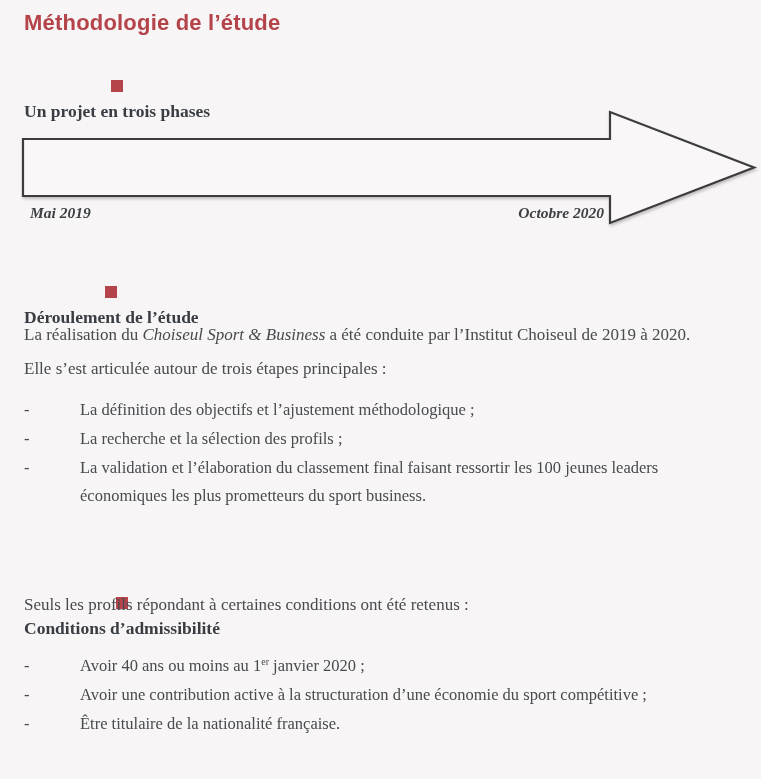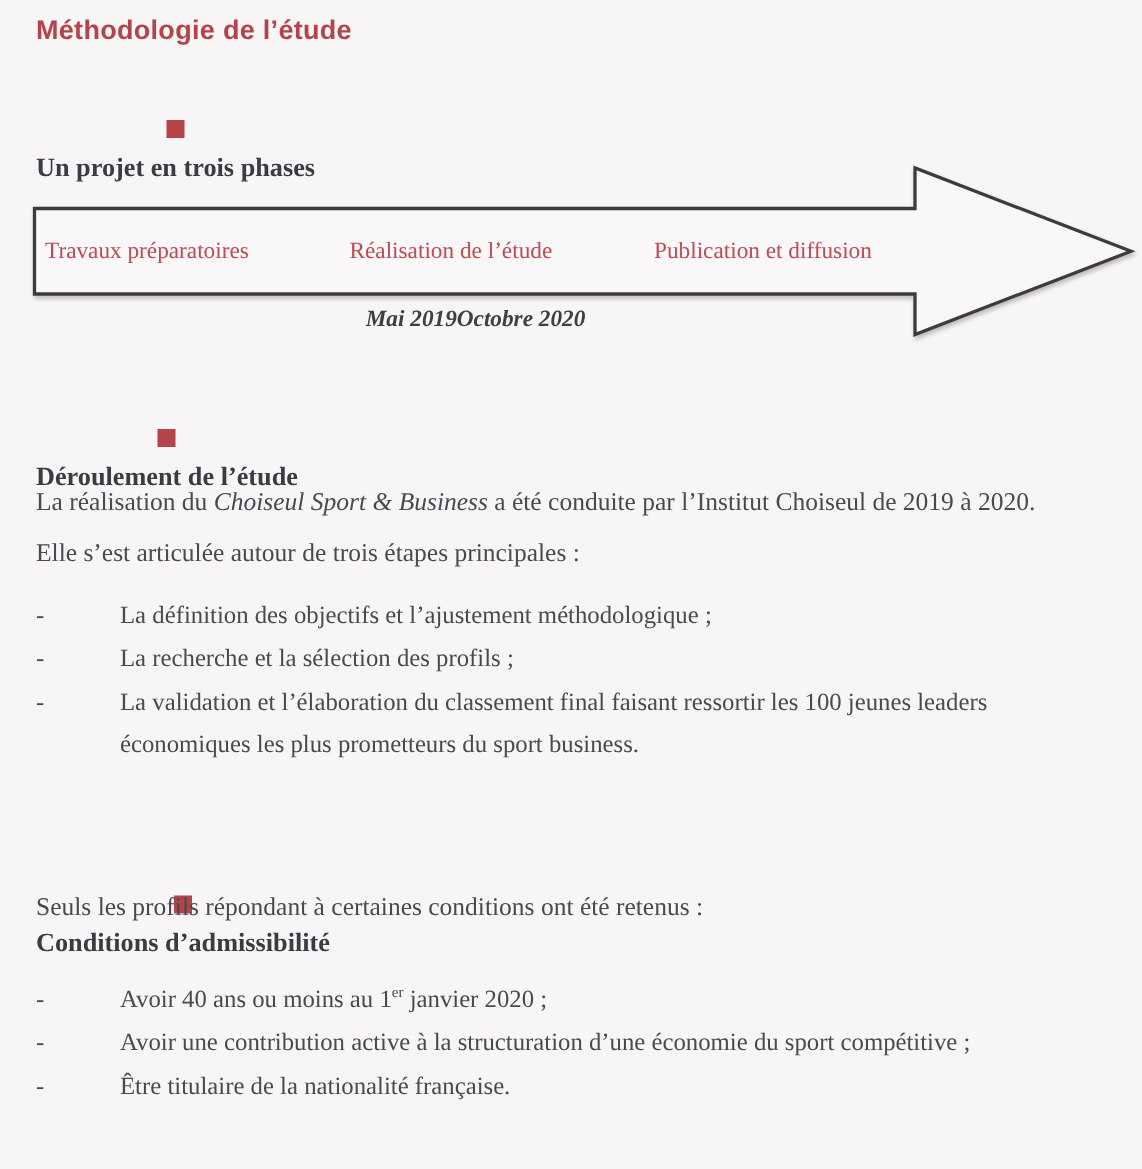--- a/index.html
+++ b/index.html
@@ -8,21 +8,21 @@
     background:#f7f5f5;
     font-family:"Liberation Serif", serif;
     color:#474a4e;
     overflow:hidden;
   }
   .page { position:relative; width:761px; height:779px; }
 
   .page-title {
     position:absolute; left:24px; top:10px; margin:0;
     font-family:"Liberation Sans", sans-serif;
-    font-size:18px; font-weight:700; letter-spacing:0.2px;
+    font-size:22px; font-weight:700; letter-spacing:0.2px;
     color:#b5434a;
   }
 
   .section-heading {
     position:absolute; left:24px;
     display:flex; align-items:center; gap:9px;
     font-size:17.5px; font-weight:700; color:#393d43;
     white-space:nowrap;
     flex-direction:column;
   }
@@ -40,21 +40,21 @@
     position:absolute; top:0; height:57px; line-height:57px;
     font-size:15.5px; color:#bf4a51; white-space:nowrap;
   }
   .arrow-label:nth-child(1) { left:8px; }
   .arrow-label:nth-child(2) { left:211px; }
   .arrow-label:nth-child(3) { left:414px; }
 
   .dates-row {
     position:absolute; left:22px; top:204px; width:582px;
     padding-left:8px; box-sizing:border-box;
-    display:flex; justify-content:center;
+    display:flex; justify-content:space-between;
     font-style:italic; font-weight:700; font-size:15.5px; color:#3d4044;
   }
 
   .para { position:absolute; left:24px; width:720px; }
   .para p { margin:0; font-size:17px; line-height:34px; white-space:nowrap; }
   .em { font-style:italic; }
 
   .dash-list { position:absolute; left:24px; margin:0; padding:0; list-style:none; width:676px; }
   .dash-list li {
     position:relative; padding-left:56px;
@@ -81,25 +81,20 @@
 
   <div class="section-heading" id="heading-phases">
     <span class="bullet-square"></span>
     <span>Un projet en trois phases</span>
   </div>
 
   <div class="arrow-wrap">
     <svg width="737" height="116" viewBox="0 0 737 116" aria-hidden="true">
       <path class="arrow-shape" d="M 1 29 L 588 29 L 588 2 L 732 57.5 L 588 113 L 588 86 L 1 86 Z"></path>
     </svg>
-    <div class="arrow-labels">
-      <span class="arrow-label">Travaux préparatoires</span>
-      <span class="arrow-label">Réalisation de l’étude</span>
-      <span class="arrow-label">Publication et diffusion</span>
-    </div>
   </div>
 
   <div class="dates-row">
     <span>Mai 2019</span>
     <span>Octobre 2020</span>
   </div>
 
   <div class="section-heading" id="heading-deroulement">
     <span class="bullet-square"></span>
     <span>Déroulement de l’étude</span>

